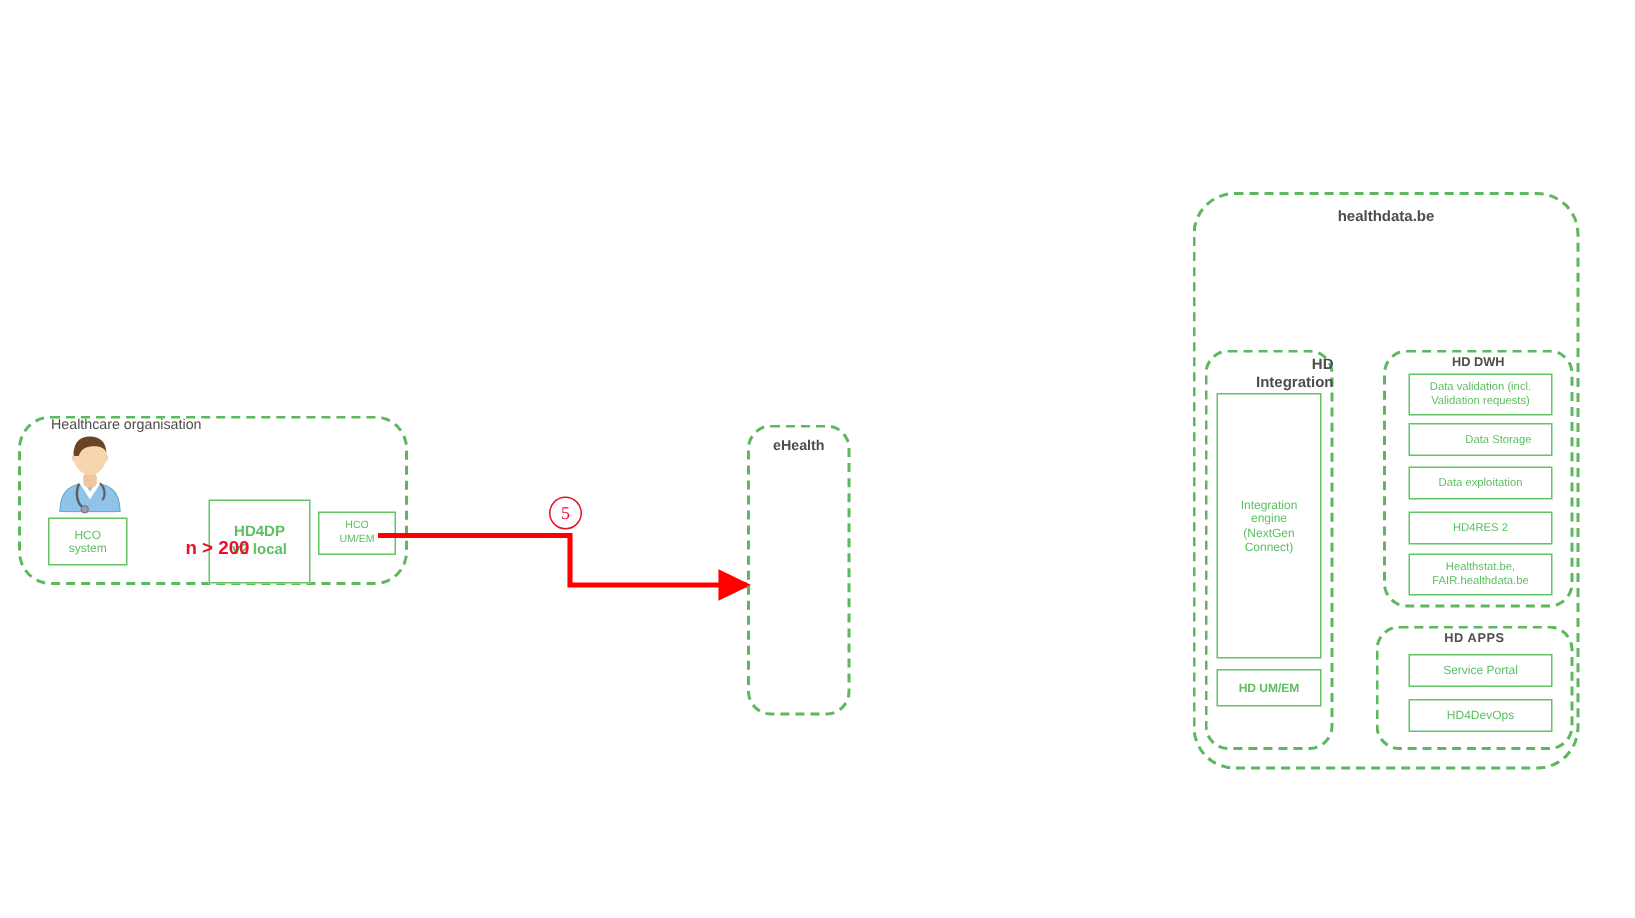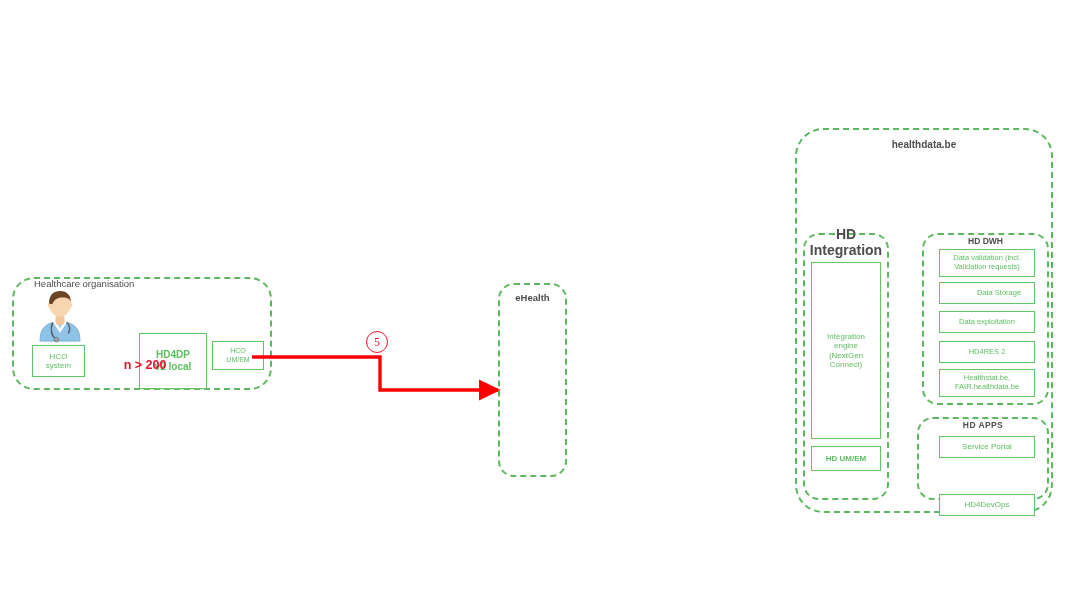--- a/index.html
+++ b/index.html
@@ -85,21 +85,21 @@
   #ehealth-group { left: 498px; top: 283px; width: 69px; height: 194px; border-radius: 16px; }
   #ehealth-group-label { left: 498px; top: 293px; width: 69px; font-size: 9.5px; }
   #ttp-service { left: 505px; top: 363px; width: 56px; height: 52px; font-size: 10.5px; font-weight: bold; }
 
   
   #hdbe-group { left: 795px; top: 128px; width: 258px; height: 385px; border-radius: 28px; }
   #hdbe-group-label { left: 795px; top: 139px; width: 258px; font-size: 10px; }
   #hd-mdm { left: 810px; top: 157px; width: 224px; height: 46px; font-size: 12.5px; font-weight: bold; }
 
   #hd-integration-group { left: 803px; top: 233px; width: 86px; height: 267px; border-radius: 16px; }
-  #hd-integration-label { left: 803px; top: 226px; width: 86px; font-size: 14px; }
+  #hd-integration-label { left: 803px; top: 238px; width: 86px; font-size: 10px; text-align: right; }
   #integration-engine { left: 811px; top: 262px; width: 70px; height: 177px; font-size: 8px; }
   #hd-umem { left: 811px; top: 446px; width: 70px; height: 25px; font-size: 8px; font-weight: bold; }
 
   #hd-dwh-group { left: 922px; top: 233px; width: 127px; height: 172px; border-radius: 16px; }
   #hd-dwh-label { left: 922px; top: 237px; width: 127px; font-size: 8.5px; }
   .dwh-item { left: 939px; width: 96px; font-size: 7.5px; }
 
   #hd-apps-group { left: 917px; top: 417px; width: 132px; height: 83px; border-radius: 16px; }
   #hd-apps-label { left: 917px; top: 421px; width: 132px; font-size: 8.5px; letter-spacing: 0.4px; }
   .apps-item { left: 939px; width: 96px; height: 22px; font-size: 8px; }
@@ -170,15 +170,15 @@
 Validation requests)</div>
   <div class="solid-box dwh-item" style="white-space: pre-line; top: 282px; height: 22px; padding-left: 24px;">Data Storage</div>
   <div class="solid-box dwh-item" style="white-space: pre-line; top: 311px; height: 22px;">Data exploitation</div>
   <div class="solid-box dwh-item" style="white-space: pre-line; top: 341px; height: 22px;">HD4RES  2</div>
   <div class="solid-box dwh-item" style="white-space: pre-line; top: 369px; height: 28px;">Healthstat.be,
 FAIR.healthdata.be</div>
 
   <div class="dashed-box" id="hd-apps-group"></div>
   <div class="grp-label" id="hd-apps-label">HD APPS</div>
   <div class="solid-box apps-item" style="top: 436px;">Service Portal</div>
-  <div class="solid-box apps-item" style="top: 466px; margin-top: 28px;">HD4DevOps</div>
+  <div class="solid-box apps-item" style="top: 466px;">HD4DevOps</div>
 
 </div>
 
 </body></html>

